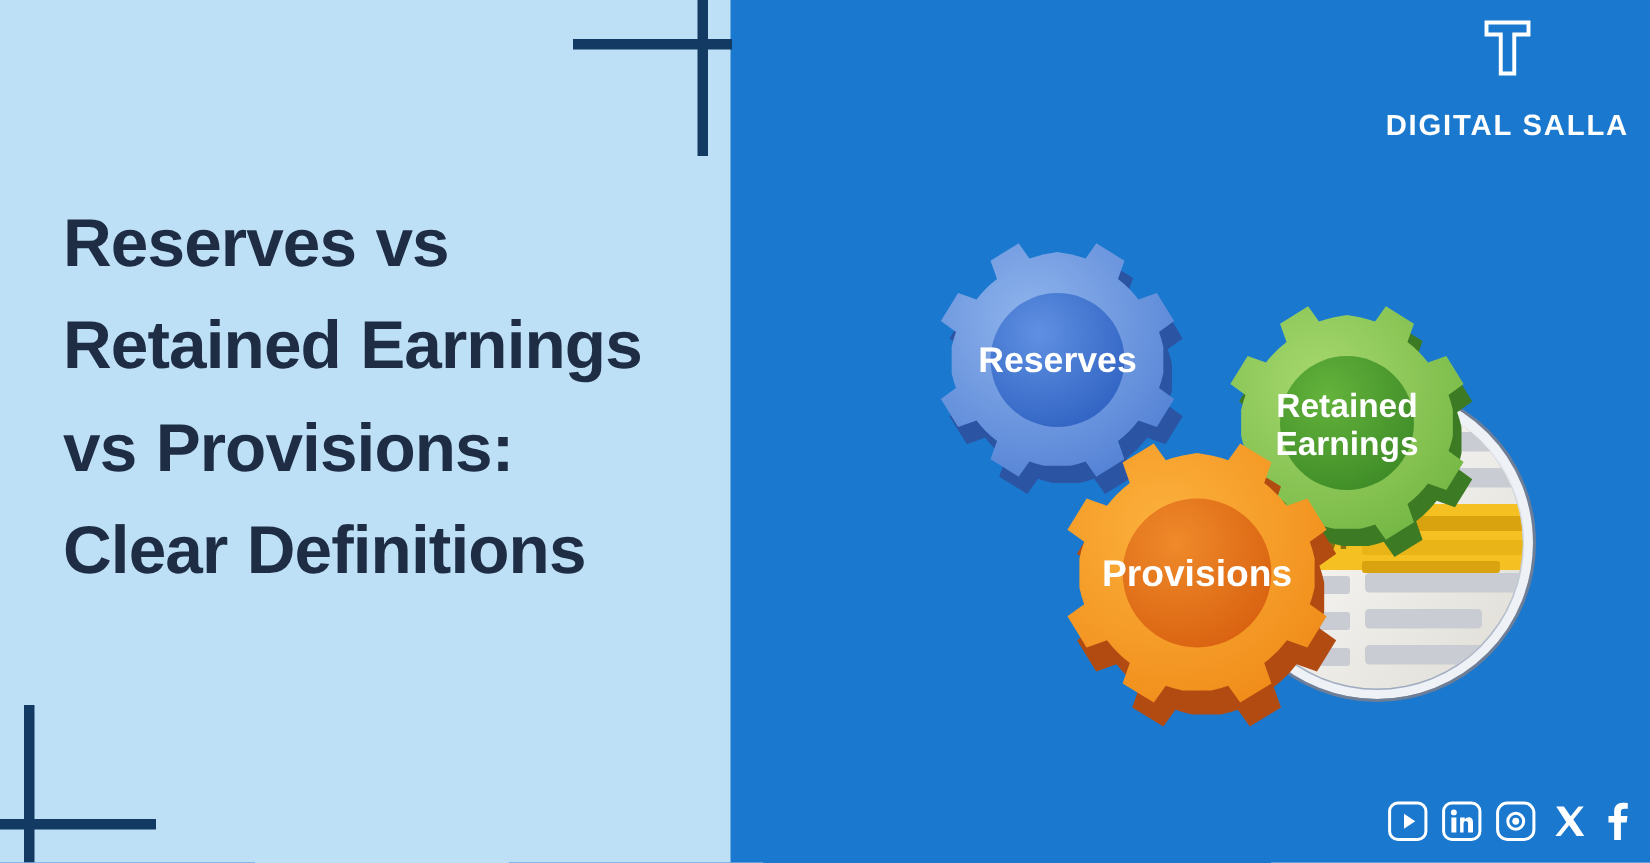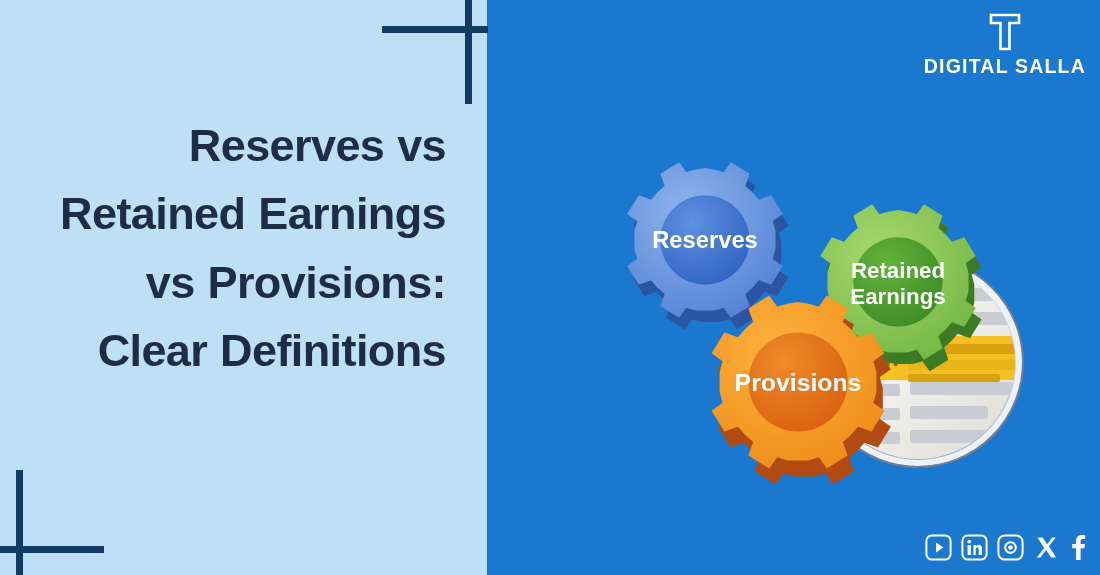--- a/index.html
+++ b/index.html
@@ -32,42 +32,42 @@
   .cross-tr .bar-h { left:0px; top:26px; width:106px; height:7px; }
   .cross-tr .bar-v { left:83px; top:0px; width:7px; height:104px; }
 
   .cross-bl { left:0px; top:470px; width:106px; height:105px; }
   .cross-bl .bar-h { left:0px; top:76px; width:104px; height:7px; }
   .cross-bl .bar-v { left:16px; top:470px; width:7px; height:105px; top:0px; }
 
   
   .headline {
     position:absolute;
-    left:42px; top:112px;
+    left:42px; top:128px;
     width:404px;
-    text-align:right;
+    text-align:left;
     color:#1e2c44;
     font-size:45px;
     line-height:1.52;
     font-weight:bold;
     letter-spacing:-0.6px;
     word-spacing:1px;
   }
   
   .logo {
     position:absolute; right:14px; top:12px;
     display:flex; flex-direction:column; align-items:center;
   }
   .logo-mark { width:36px; height:40px; display:block; }
   .logo-word {
     color:#ffffff;
     font-size:19.5px;
     font-weight:bold;
     letter-spacing:1.2px;
-    margin-top:3px;
+    margin-top:21px;
     white-space:nowrap;
   }
   
   .illustration {
     position:absolute;
     left:500px; top:132px;
     width:600px; height:360px;
   }
   .illustration svg { display:block; width:600px; height:360px; }
   .gear-label {

